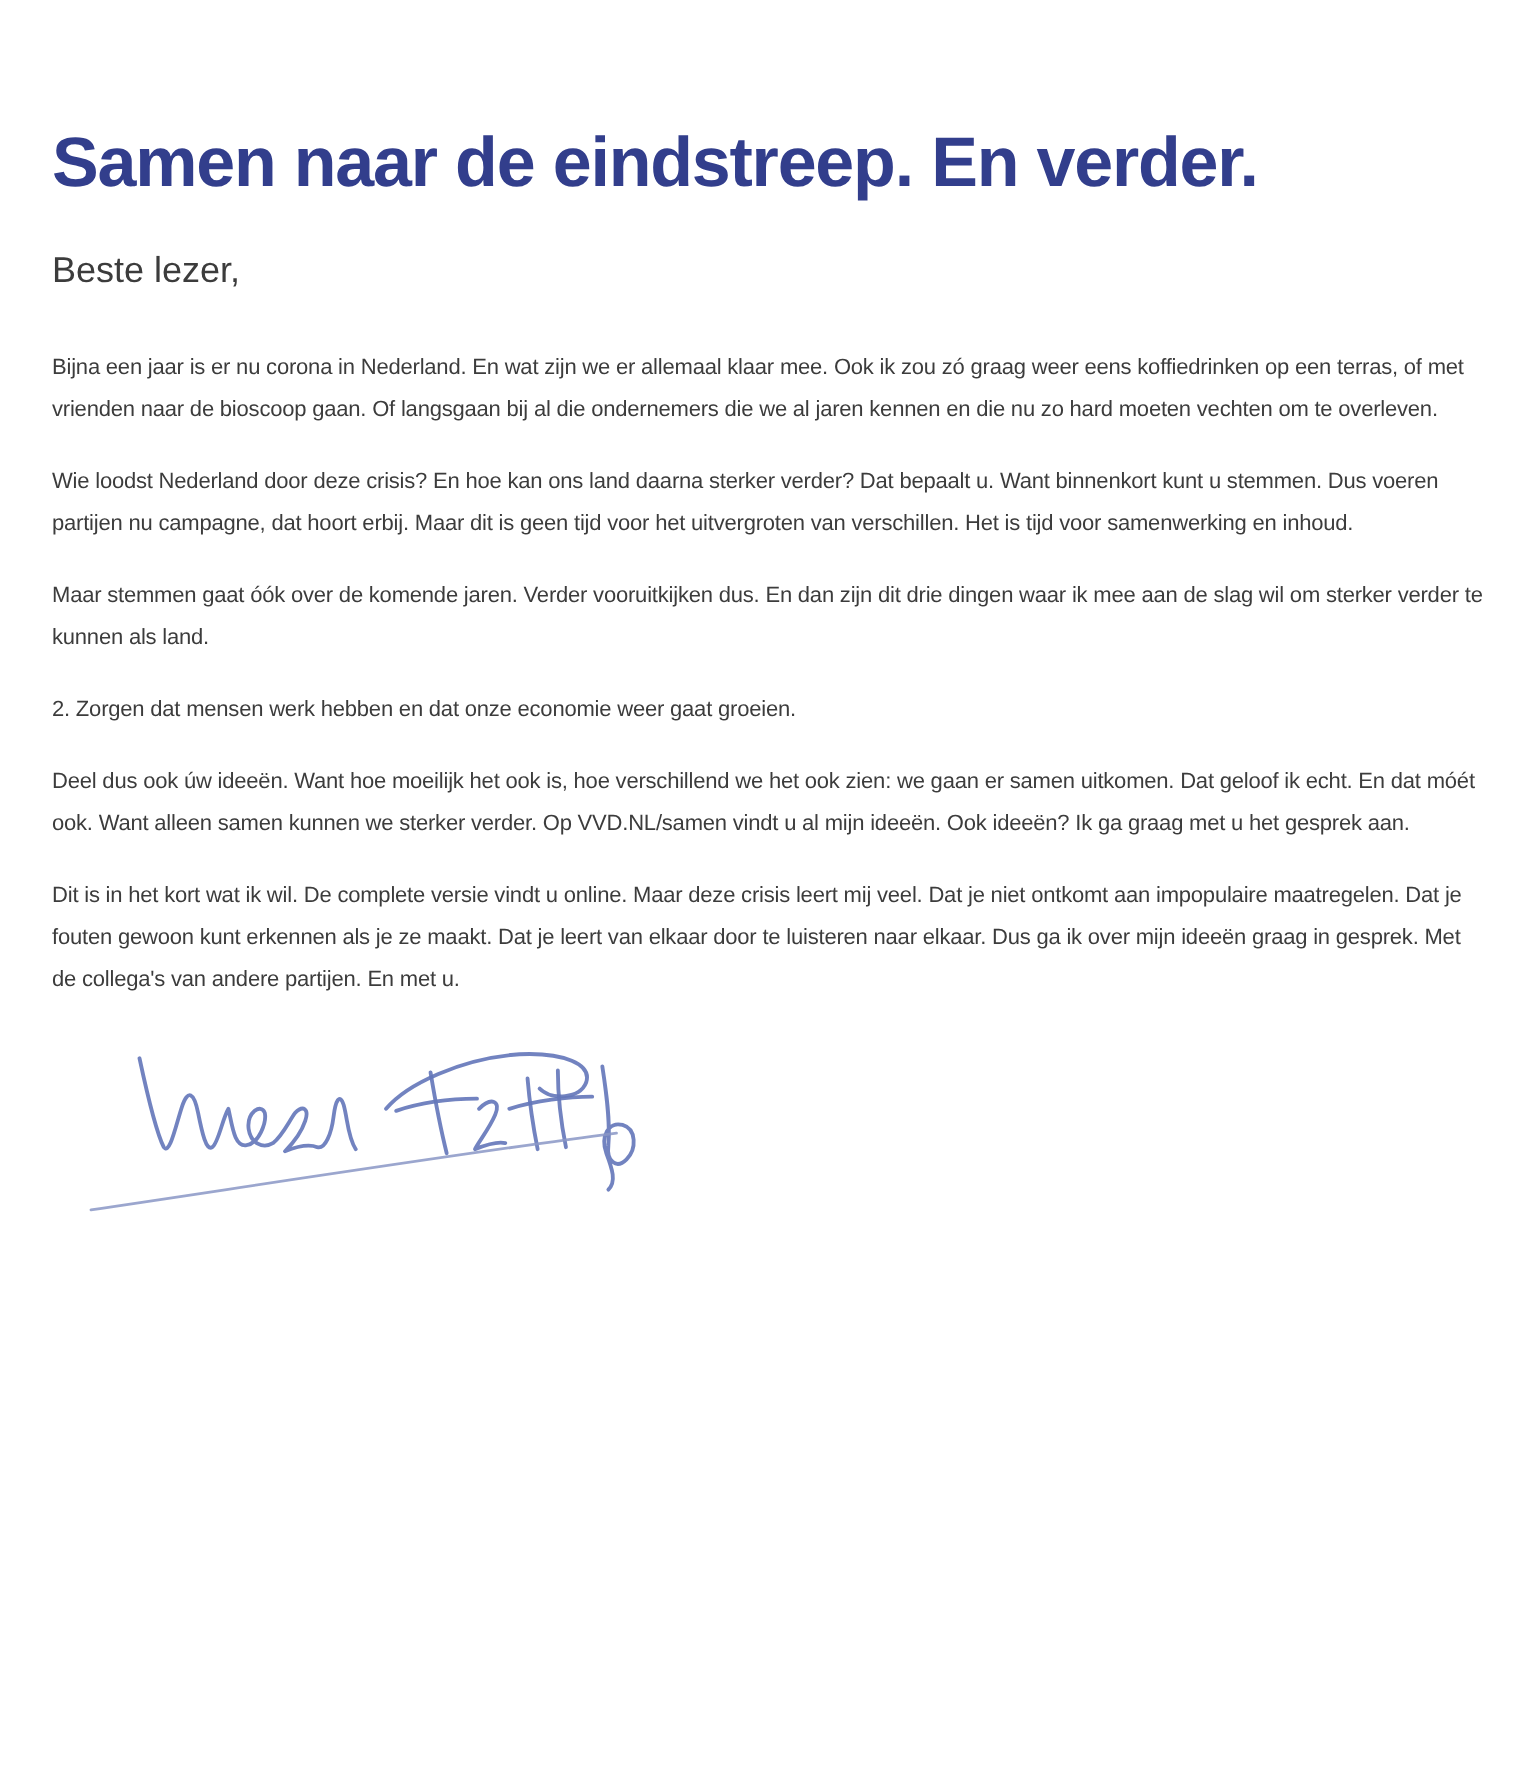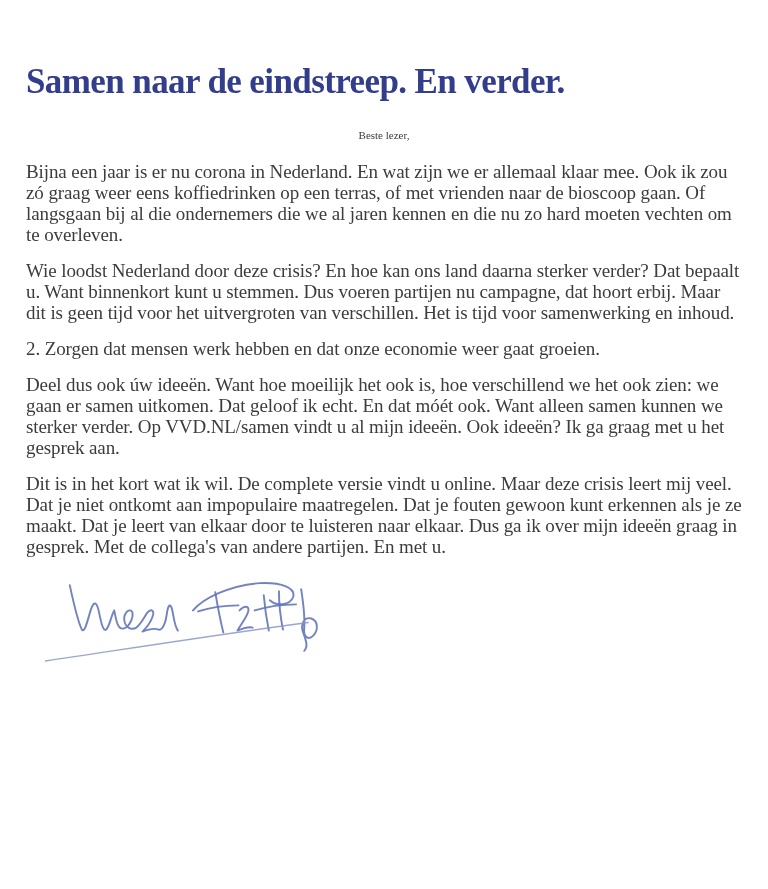--- a/index.html
+++ b/index.html
@@ -11,38 +11,36 @@
     height: 889px;
     overflow: hidden;
     font-family: "Liberation Sans", sans-serif;
     color: #3C3C3C;
   }
   .page {
     width: 768px;
     height: 752px;
     padding: 64px 26px 0 26px;
     background: #FFFFFF;
-    font-family: Liberation Serif, serif;
   }
   .title {
     font-size: 35px;
     line-height: 1.05;
     font-weight: 700;
     letter-spacing: -0.6px;
     color: #323E8C;
     margin-bottom: 24px;
   }
   .salutation {
-    font-size: 11px;
+    font-size: 18px;
     line-height: 21px;
-    margin-bottom: 15px;
-    text-align: center;
+    margin-bottom: 28px;
   }
   .para {
-    font-size: 19px;
+    font-size: 11px;
     line-height: 21px;
     margin-bottom: 15px;
     letter-spacing: -0.1px;
   }
   .signature-wrap {
     margin-top: 4px;
     margin-left: 14px;
     width: 300px;
     height: 96px;
   }
@@ -71,20 +69,21 @@
 <body>
 
 <div class="page">
 
   <h1 class="title">Samen naar de eindstreep. En verder.</h1>
 
   <p class="salutation">Beste lezer,</p>
 
   <p class="para">Bijna een jaar is er nu corona in Nederland. En wat zijn we er allemaal klaar mee. Ook ik zou zó graag weer eens koffiedrinken op een terras, of met vrienden naar de bioscoop gaan. Of langsgaan bij al die ondernemers die we al jaren kennen en die nu zo hard moeten vechten om te overleven.</p>
   <p class="para">Wie loodst Nederland door deze crisis? En hoe kan ons land daarna sterker verder? Dat bepaalt u. Want binnenkort kunt u stemmen. Dus voeren partijen nu campagne, dat hoort erbij. Maar dit is geen tijd voor het uitvergroten van verschillen. Het is tijd voor samenwerking en inhoud.</p>
+  <p class="para">Maar stemmen gaat óók over de komende jaren. Verder vooruitkijken dus. En dan zijn dit drie dingen waar ik mee aan de slag wil om sterker verder te kunnen als land.</p>
   <p class="para">2. Zorgen dat mensen werk hebben en dat onze economie weer gaat groeien.</p>
   <p class="para">Deel dus ook úw ideeën. Want hoe moeilijk het ook is, hoe verschillend we het ook zien: we gaan er samen uitkomen. Dat geloof ik echt. En dat móét ook. Want alleen samen kunnen we sterker verder. Op VVD.NL/samen vindt u al mijn ideeën. Ook ideeën? Ik ga graag met u het gesprek aan.</p>
   <p class="para">Dit is in het kort wat ik wil. De complete versie vindt u online. Maar deze crisis leert mij veel. Dat je niet ontkomt aan impopulaire maatregelen. Dat je fouten gewoon kunt erkennen als je ze maakt. Dat je leert van elkaar door te luisteren naar elkaar. Dus ga ik over mijn ideeën graag in gesprek. Met de collega's van andere partijen. En met u.</p>
 
   <div class="signature-wrap">
     <svg viewBox="0 0 290 95" xmlns="http://www.w3.org/2000/svg">
 
       <path class="sig-stroke" d="M 26 13
         C 29 27 34 49 38 57
         C 41 61 44 46 47 37

